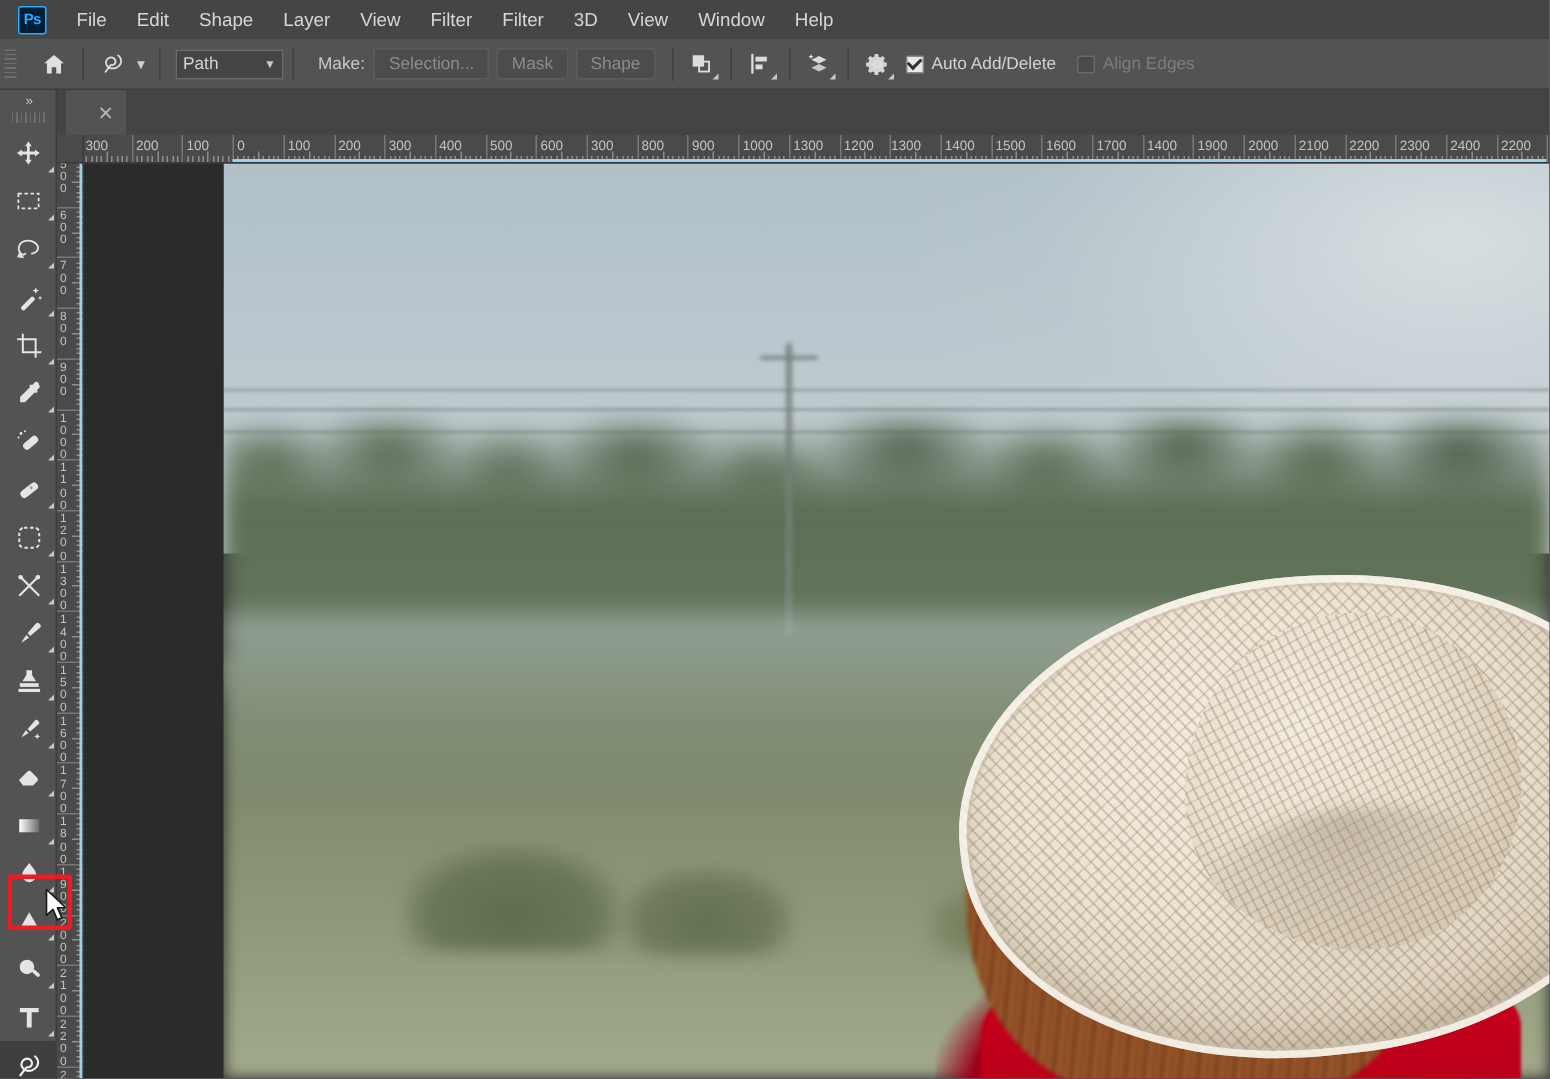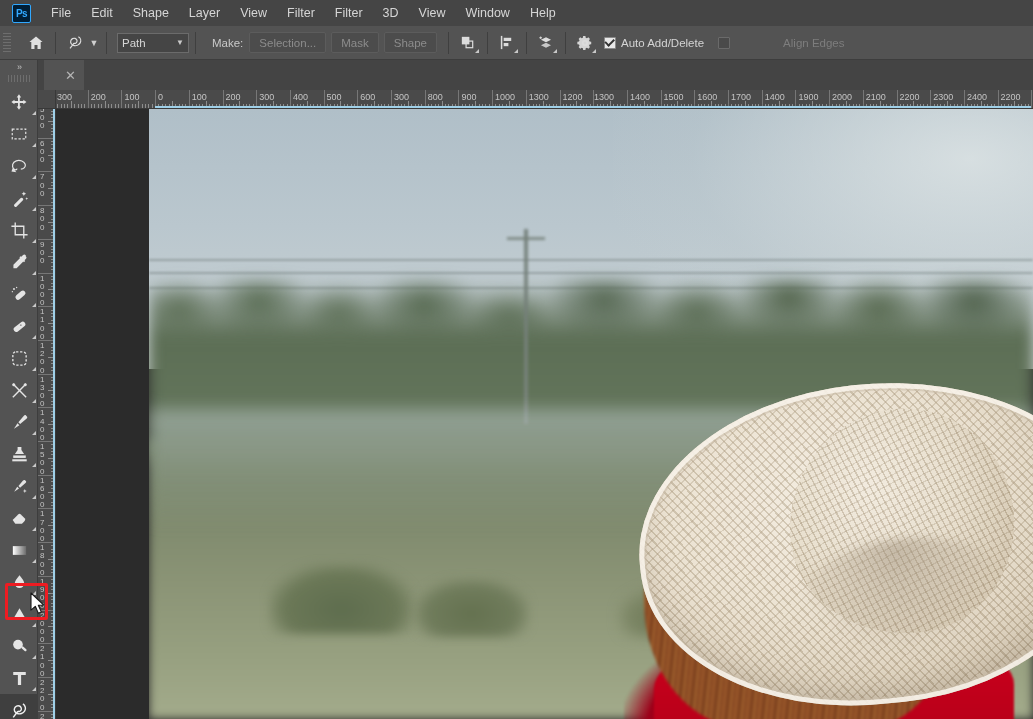--- a/index.html
+++ b/index.html
@@ -70,21 +70,21 @@
     width: 12px; height: 12px; border: 1px solid #8a8a8a; background: #e8e8e8;
     display: flex; align-items: center; justify-content: center; margin-right: 5px;
     border-radius: 1px;
   }
   .chk.on::after {
     content: ""; width: 7px; height: 3.5px; border-left: 2px solid #333;
     border-bottom: 2px solid #333; transform: rotate(-45deg) translate(1px,-1px);
   }
   .chk.off { background: #4a4a4a; border-color: #6a6a6a; }
   .chk-label { color: #d4d4d4; font-size: 11.5px; white-space: nowrap; }
-  .chk-wrap.disabled .chk-label { color: #7d7d7d; margin-left: 48px; }
+  .chk-wrap.disabled .chk-label { color: #7d7d7d; }
 
   
   #tabbar {
     position: absolute; left: 38px; top: 60px; width: 995px; height: 30px;
     background: #444444;
   }
   #doc-tab {
     position: absolute; left: 6px; top: 0; height: 30px;
     background: #535353; display: flex; align-items: center;
     padding: 0 8px 0 10px; cursor: default;

